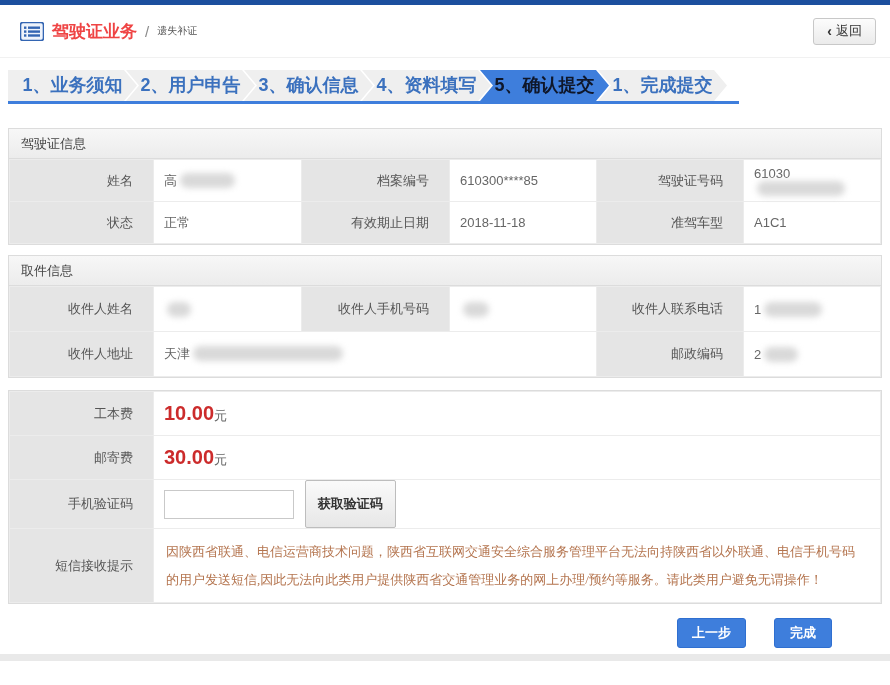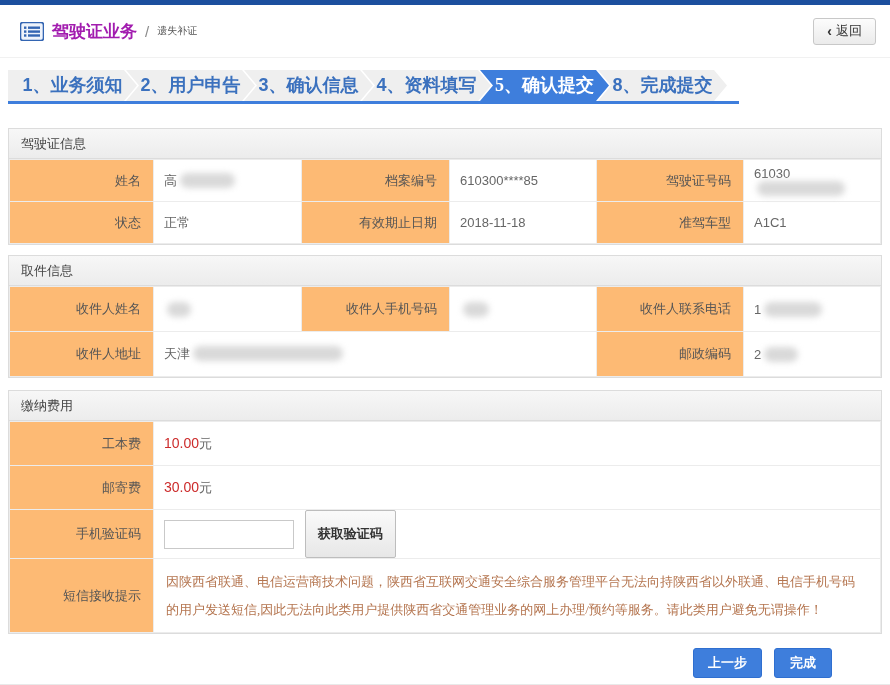--- a/index.html
+++ b/index.html
@@ -4,72 +4,72 @@
 <style>
   * { margin:0; padding:0; box-sizing:border-box; }
   html,body { width:890px; height:685px; overflow:hidden; background:#fff;
     font-family:"Liberation Sans", sans-serif; color:#555; }
 
   .topbar { height:5px; background:var(--topbar,#1c4f9e); }
 
   .header { display:flex; justify-content:space-between; align-items:center;
     height:53px; padding:0 14px 0 20px; border-bottom:1px solid #f1f1f1; background:#fff; }
   .header-left { display:flex; align-items:center; gap:8px; }
-  .page-title { color:#a21caf; font-size:17px; font-weight:bold; }
+  .page-title { color:#ef4444; font-size:17px; font-weight:bold; }
   .crumb-sep { color:#8a8a8a; font-size:15px; }
   .crumb-current { color:#555; font-size:10px; }
   .back-btn { height:27px; padding:0 13px; font-size:13px; color:#333;
     background:linear-gradient(#fcfcfc,#ebebeb); border:1px solid #c8c8c8;
     border-radius:3px; cursor:pointer; display:flex; align-items:center; gap:4px; }
   .back-btn .chev { font-weight:bold; font-size:14px; }
 
   .tabs { margin:12px 0 0 8px; width:731px; display:flex; height:34px;
     border-bottom:3px solid var(--accent,#3e7edc); }
   .tab { width:129px; height:31px; line-height:31px; text-align:center;
     font-size:18px; font-weight:bold; color:#3b71be; background:#efefef;
     margin-left:-11px; cursor:pointer;
     clip-path:polygon(0 0, calc(100% - 13px) 0, 100% 50%, calc(100% - 13px) 100%, 0 100%, 13px 50%); }
   .tab.first { margin-left:0;
     clip-path:polygon(0 0, calc(100% - 13px) 0, 100% 50%, calc(100% - 13px) 100%, 0 100%); }
-  .tab.active { background:var(--accent,#3e7edc); color:#ffffff;font-family:Liberation Serif, serif; }
+  .tab.active { background:var(--accent,#3e7edc); color:#0f172a; }
 
   .section { margin:0 8px; border:1px solid #dcdcdc; background:#fff; }
   .sec-license { margin-top:24px; }
   .sec-pickup  { margin-top:10px; }
   .sec-fees    { margin-top:12px; }
   .section-header { height:30px; line-height:30px; padding-left:12px;
     background:linear-gradient(#f7f7f7,#ececec); border-bottom:1px solid #dcdcdc;
     font-size:13px; color:#444; }
 
   table.info { width:100%; border-collapse:collapse; table-layout:fixed; }
   td { border:1px solid #ececec; font-size:13px; height:42px; }
   .sec-pickup td { height:45px; }
-  td.lbl { background:#fdba74; text-align:right; padding-right:12px; color:#555; }
+  td.lbl { background:#e5e5e5; text-align:right; padding-right:20px; color:#555; }
   td.val { background:#fff; padding-left:10px; color:#666; }
 
   .redact { display:inline-block; height:15px; background:#d9d9d9;
     border-radius:8px; filter:blur(3px); vertical-align:-3px; margin-left:3px; }
 
   td.fee-cell { height:44px; }
-  .fee-num { color:var(--fee-red,#cc2b2b); font-size:14px; font-weight:normal; }
+  .fee-num { color:var(--fee-red,#cc2b2b); font-size:20px; font-weight:bold; }
   .fee-unit { font-size:13px; color:#666; }
 
   td.code-cell { height:46px; }
   .code-input { width:130px; height:29px; border:1px solid #c9c9c9;
     padding:0 6px; font-size:13px; vertical-align:middle; }
   .get-code-btn { height:48px; padding:0 12px; margin-left:7px; font-size:13px;
     font-weight:bold; color:#333; background:linear-gradient(#fafafa,#e7e7e7);
     border:1px solid #bdbdbd; border-radius:2px; cursor:pointer; vertical-align:middle; }
 
   td.notice-cell { height:74px;font-family:Liberation Serif, serif; }
   .notice { color:var(--notice,#b4744e); font-size:13px; line-height:28px;
     padding:6px 14px 6px 2px; }
 
   .actions { margin-top:14px; padding-right:58px; display:flex;
-    justify-content:flex-end; gap:12px; }
+    justify-content:flex-end; gap:28px; }
   .btn-primary { min-width:58px; height:30px; padding:0 14px;
     background:var(--accent,#3e7edc); color:#fff; border:1px solid #2f6fd0;
     border-radius:3px; font-size:13px; font-weight:bold; cursor:pointer; }
 
   .footer-strip { margin-top:6px; height:7px; background:#e9e9e9; }
 </style>
 </head>
 <body>
 
 <div class="topbar"></div>
@@ -96,21 +96,21 @@
     <span>返回</span>
   </button>
 </div>
 
 <div class="tabs">
   <div class="tab first">1、业务须知</div>
   <div class="tab">2、用户申告</div>
   <div class="tab">3、确认信息</div>
   <div class="tab">4、资料填写</div>
   <div class="tab active">5、确认提交</div>
-  <div class="tab">8、完成提交</div>
+  <div class="tab">1、完成提交</div>
 </div>
 
 <div class="section sec-license">
   <div class="section-header">驾驶证信息</div>
   <table class="info">
     <colgroup>
         <col style="width:144px">
         <col style="width:148px">
         <col style="width:148px">
         <col style="width:147px">
@@ -162,21 +162,20 @@
         <td class="lbl">收件人地址</td>
         <td class="val" colspan="3"><span>天津</span><span class="redact" style="width:150px"></span></td>
         <td class="lbl">邮政编码</td>
         <td class="val"><span>2</span><span class="redact" style="width:34px"></span></td>
       </tr>
     </tbody>
   </table>
 </div>
 
 <div class="section sec-fees">
-  <div class="section-header">缴纳费用</div>
   <table class="info">
     <colgroup>
         <col style="width:144px">
         <col>
       </colgroup>
     <tbody>
       <tr>
         <td class="lbl fee-cell">工本费</td>
         <td class="val fee-cell"><span class="fee-num">10.00</span><span class="fee-unit">元</span></td>
       </tr>

